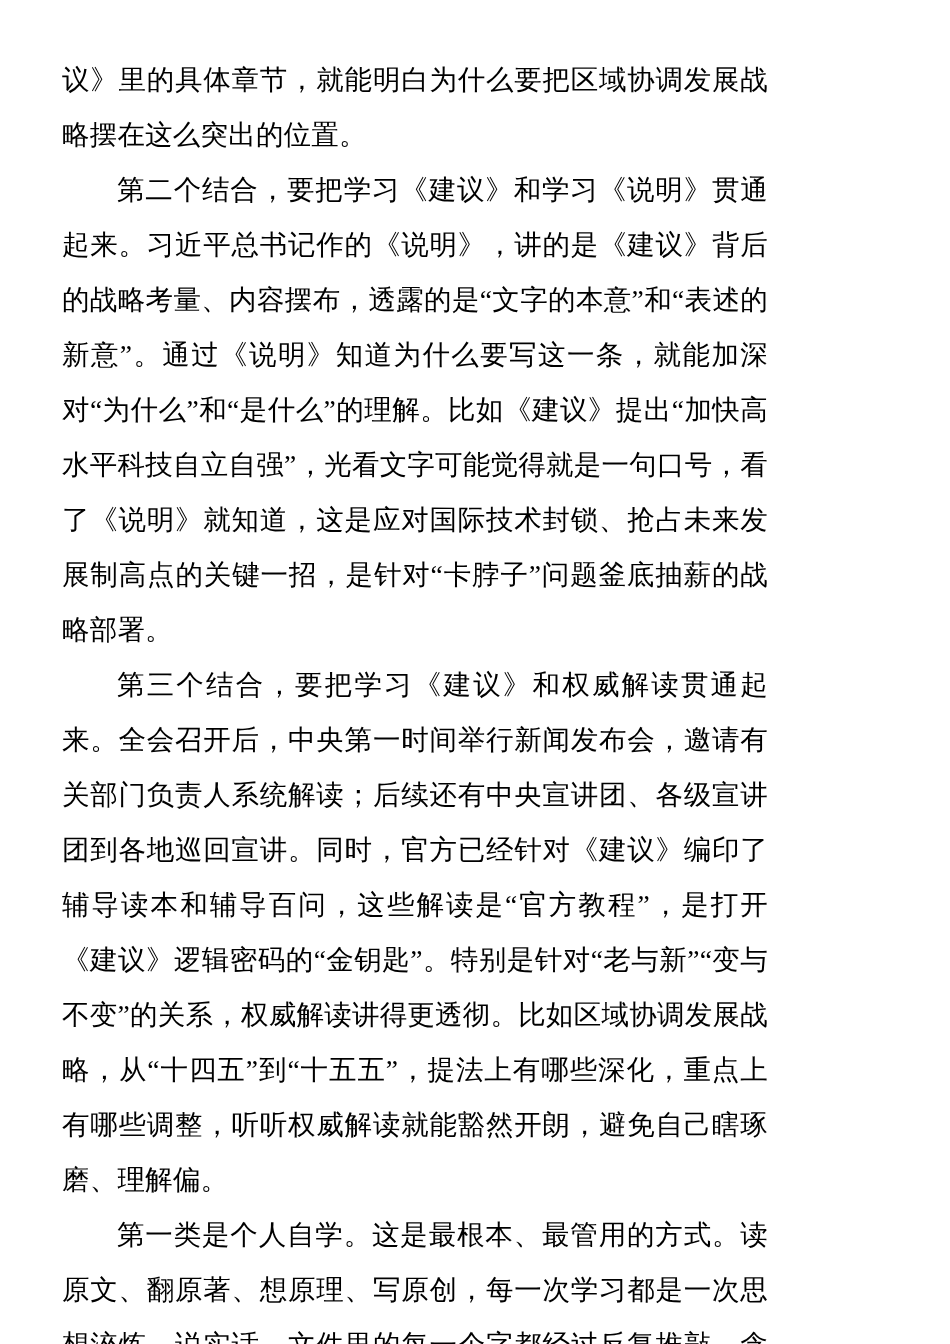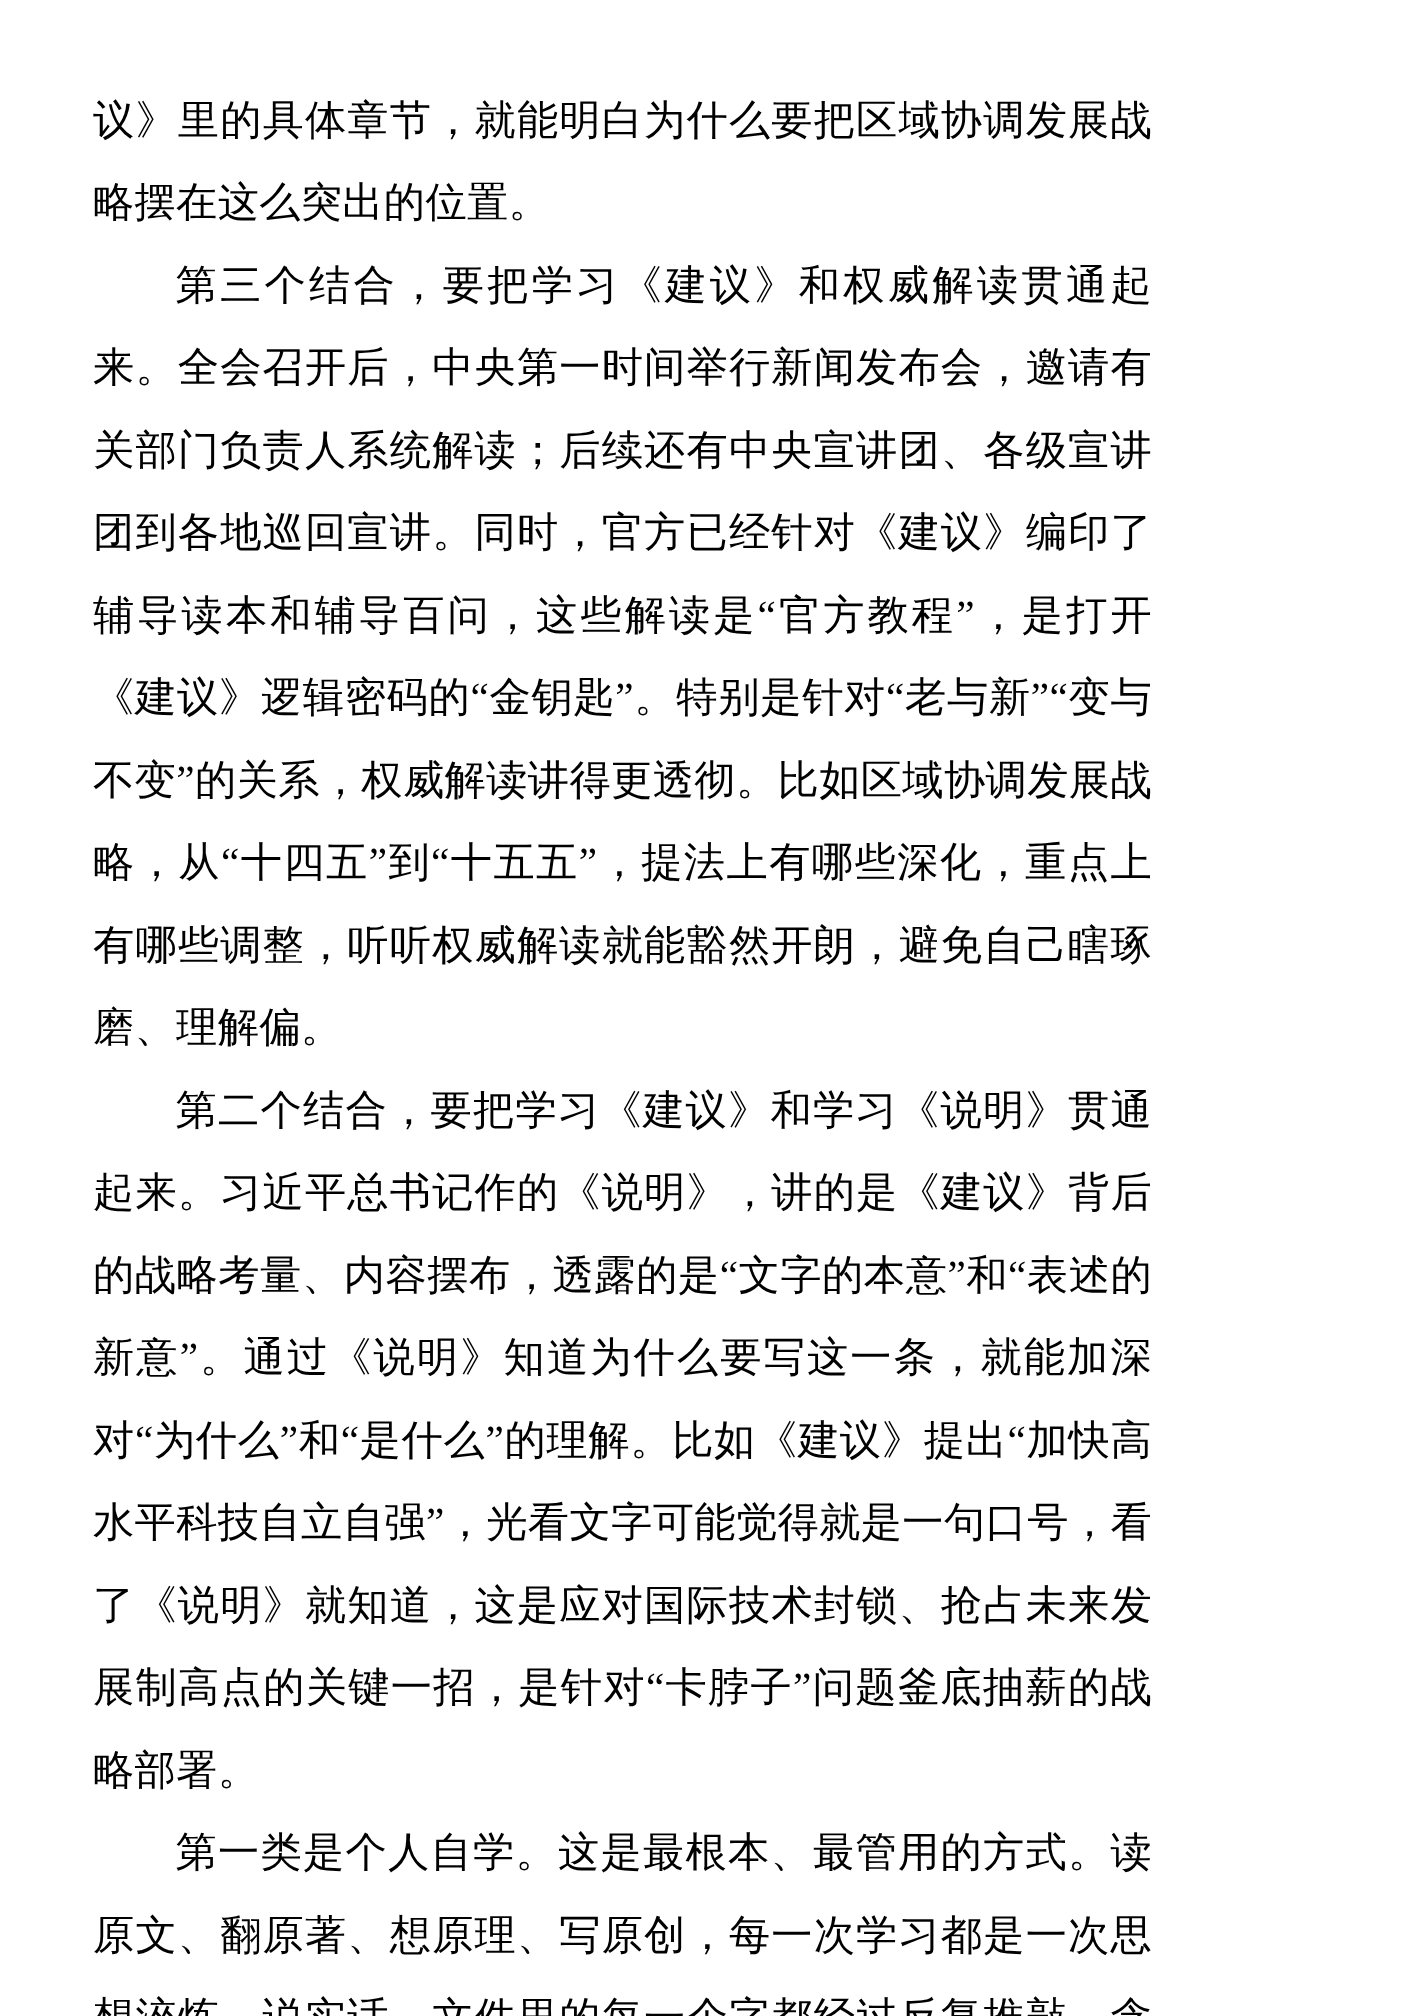--- a/index.html
+++ b/index.html
@@ -36,17 +36,17 @@
   .para.indent {
     text-indent: 2em;
   }
 </style>
 </head>
 <body>
 
 <div class="page">
   <div class="doc-body">
     <p class="para">议》里的具体章节，就能明白为什么要把区域协调发展战略摆在这么突出的位置。</p>
+    <p class="para indent">第二个结合，要把学习《建议》和学习《说明》贯通起来。习近平总书记作的《说明》，讲的是《建议》背后的战略考量、内容摆布，透露的是“文字的本意”和“表述的新意”。通过《说明》知道为什么要写这一条，就能加深对“为什么”和“是什么”的理解。比如《建议》提出“加快高水平科技自立自强”，光看文字可能觉得就是一句口号，看了《说明》就知道，这是应对国际技术封锁、抢占未来发展制高点的关键一招，是针对“卡脖子”问题釜底抽薪的战略部署。</p>
     <p class="para indent">第三个结合，要把学习《建议》和权威解读贯通起来。全会召开后，中央第一时间举行新闻发布会，邀请有关部门负责人系统解读；后续还有中央宣讲团、各级宣讲团到各地巡回宣讲。同时，官方已经针对《建议》编印了辅导读本和辅导百问，这些解读是“官方教程”，是打开《建议》逻辑密码的“金钥匙”。特别是针对“老与新”“变与不变”的关系，权威解读讲得更透彻。比如区域协调发展战略，从“十四五”到“十五五”，提法上有哪些深化，重点上有哪些调整，听听权威解读就能豁然开朗，避免自己瞎琢磨、理解偏。</p>
-    <p class="para indent">第二个结合，要把学习《建议》和学习《说明》贯通起来。习近平总书记作的《说明》，讲的是《建议》背后的战略考量、内容摆布，透露的是“文字的本意”和“表述的新意”。通过《说明》知道为什么要写这一条，就能加深对“为什么”和“是什么”的理解。比如《建议》提出“加快高水平科技自立自强”，光看文字可能觉得就是一句口号，看了《说明》就知道，这是应对国际技术封锁、抢占未来发展制高点的关键一招，是针对“卡脖子”问题釜底抽薪的战略部署。</p>
     <p class="para indent">第一类是个人自学。这是最根本、最管用的方式。读原文、翻原著、想原理、写原创，每一次学习都是一次思想淬炼。说实话，文件里的每一个字都经过反复推敲，含金量极高。我们要拿出“挤”和“钻”的精神，利用夜深人静的时候，逐段逐句研读，边读边想边记，把心得体会写下来，过一段时间再回头看，会有常学常悟、常学常新的感觉。这种“文火慢炖”式的学习，看似慢，实则入脑入心。</p>
   </div>
 </div>
 
 </body></html>

